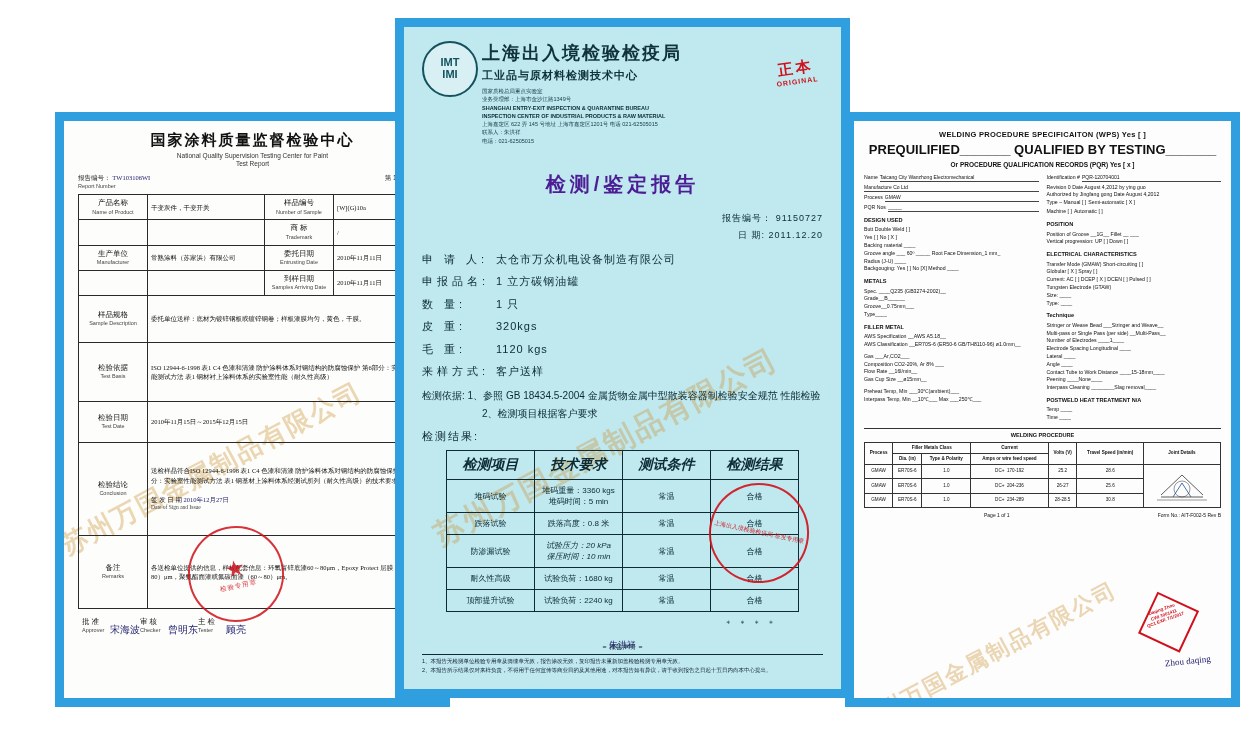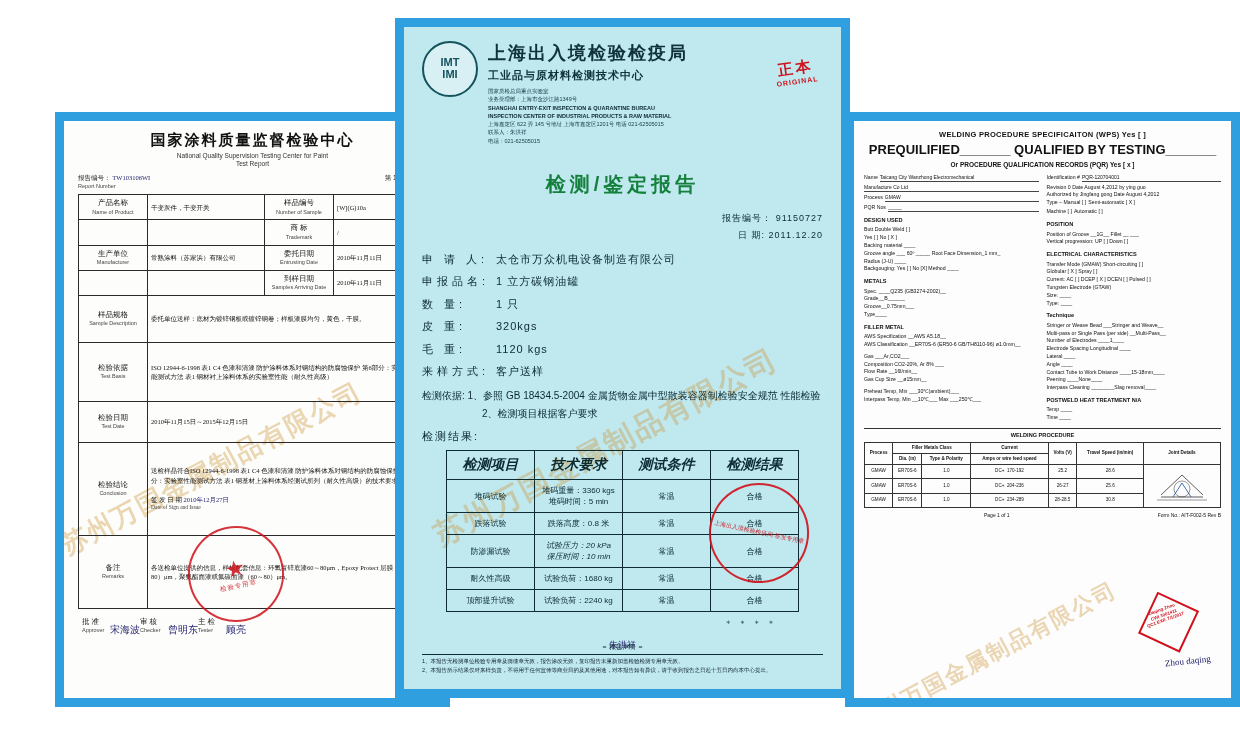--- a/index.html
+++ b/index.html
@@ -38,33 +38,33 @@
   .stamp .txt{font-size:6.5px;margin-top:2px;letter-spacing:1px;}
 
   
   .wm{position:absolute;color:rgba(205,150,60,.38);font-size:26px;font-weight:bold;
       transform:rotate(-28deg);white-space:nowrap;pointer-events:none;letter-spacing:2px;}
 
   
   #doc-center{left:395px;top:18px;width:455px;height:680px;}
   #doc-center .paper{background:#bfe8ef;}
   .c-inner{position:absolute;left:18px;top:14px;right:18px;bottom:14px;color:#0d2b33;}
-  .c-head{display:flex;align-items:flex-start;gap:10px;}
+  .c-head{display:flex;align-items:flex-start;gap:4px;}
   .imt{width:52px;height:52px;border:2px solid #14525e;border-radius:50%;flex:0 0 auto;
        display:flex;align-items:center;justify-content:center;flex-direction:column;
        font-weight:bold;color:#14525e;font-size:11px;line-height:1.05;background:#d8f0f4;}
   .c-org{font-size:18px;font-weight:bold;letter-spacing:2px;color:#10323a;}
   .c-org2{font-size:11px;font-weight:bold;letter-spacing:1px;color:#10323a;margin-top:3px;}
   .c-contact{font-size:5.5px;line-height:1.5;color:#17414a;margin-top:4px;}
   .c-contact .bi{font-weight:bold;color:#0d2b33;}
   .orig{position:absolute;right:6px;top:18px;color:#d0111b;text-align:center;font-weight:bold;
         transform:rotate(-8deg);}
   .orig .o1{font-size:15px;letter-spacing:3px;}
   .orig .o2{font-size:7px;letter-spacing:1px;}
-  .c-title{text-align:center;font-size:20px;font-weight:bold;letter-spacing:4px;margin-top:26px;color:#15803d;}
+  .c-title{text-align:center;font-size:20px;font-weight:bold;letter-spacing:4px;margin-top:26px;color:#4c1d95;}
   .c-nums{display:flex;justify-content:flex-end;gap:4px;font-size:9px;margin-top:14px;flex-direction:column;align-items:flex-end;}
   .c-nums div{letter-spacing:1px;}
   .c-rows{margin-top:6px;font-size:11px;line-height:2.05;letter-spacing:1px;}
   .c-rows .k{display:inline-block;width:74px;letter-spacing:4px;}
   .c-rows .v{border-bottom:0px solid #0d2b33;}
   .c-res{font-size:11px;letter-spacing:2px;margin-top:6px;}
   table.ctab{width:88%;margin:6px auto 0 auto;border-collapse:collapse;table-layout:fixed;}
   table.ctab th,table.ctab td{border:1px solid #0d2b33;font-size:8px;text-align:center;padding:5px 2px;color:#0d2b33;}
   table.ctab th{font-weight:bold;font-size:14px;font-style:italic;}
   .c-stamp{position:absolute;right:14px;bottom:92px;width:96px;height:96px;border:2px solid #d0111b;

